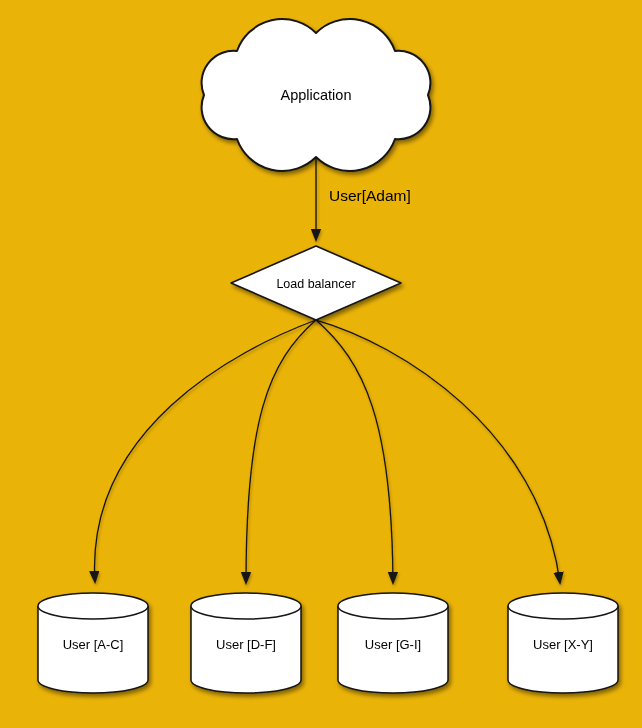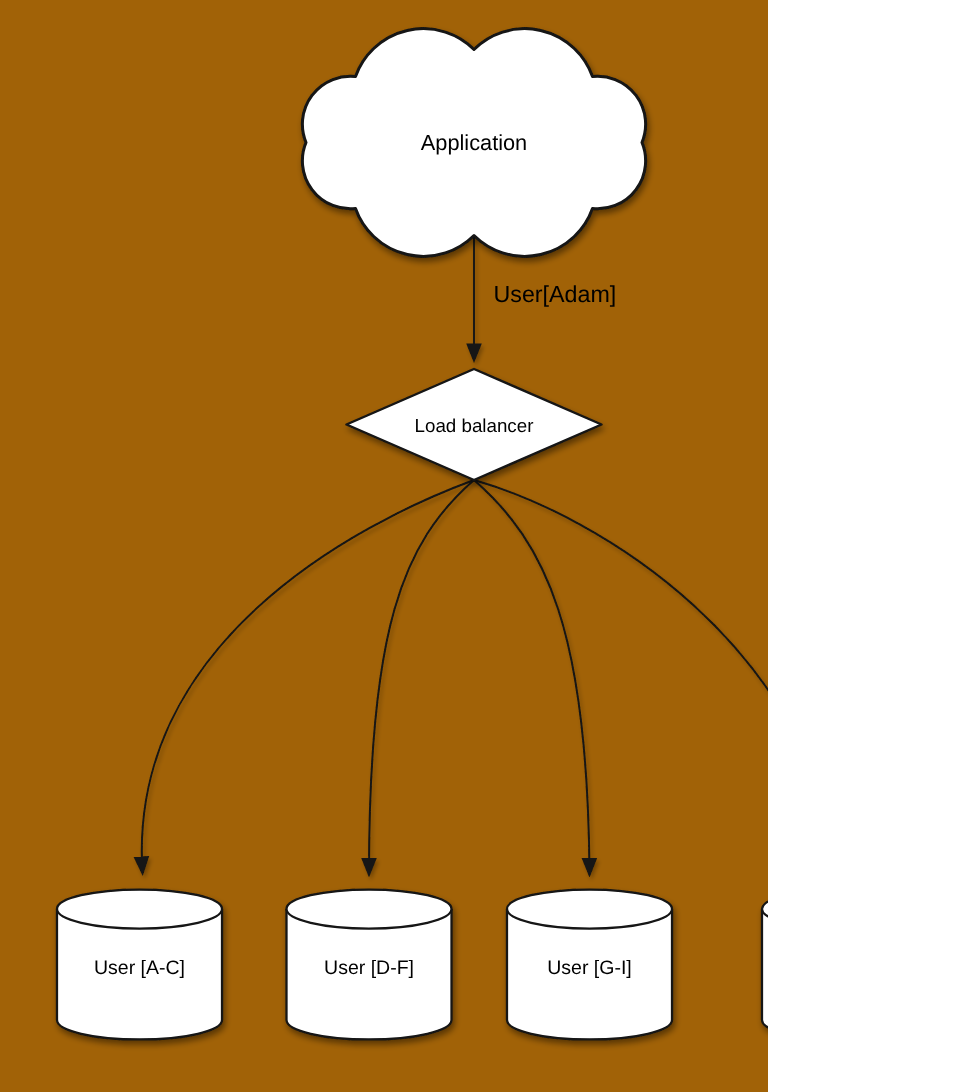--- a/index.html
+++ b/index.html
@@ -3,23 +3,23 @@
 <meta charset="utf-8">
 <style>
   html, body {
     margin: 0;
     padding: 0;
     background: #ffffff;
     font-family: "Liberation Sans", sans-serif;
   }
   .canvas {
     position: relative;
-    width: 512px;
+    width: 642px;
     height: 728px;
-    background: #a16207;
+    background: #eab308;
     overflow: hidden;
   }
   svg { display: block; }
   .shape {
     fill: #ffffff;
     stroke-linejoin: round;
   }
   .cloud-shape  { stroke-width: 2; }
   .diamond-shape{ stroke-width: 1.6; }
   .cyl          { stroke-width: 1.5; }

